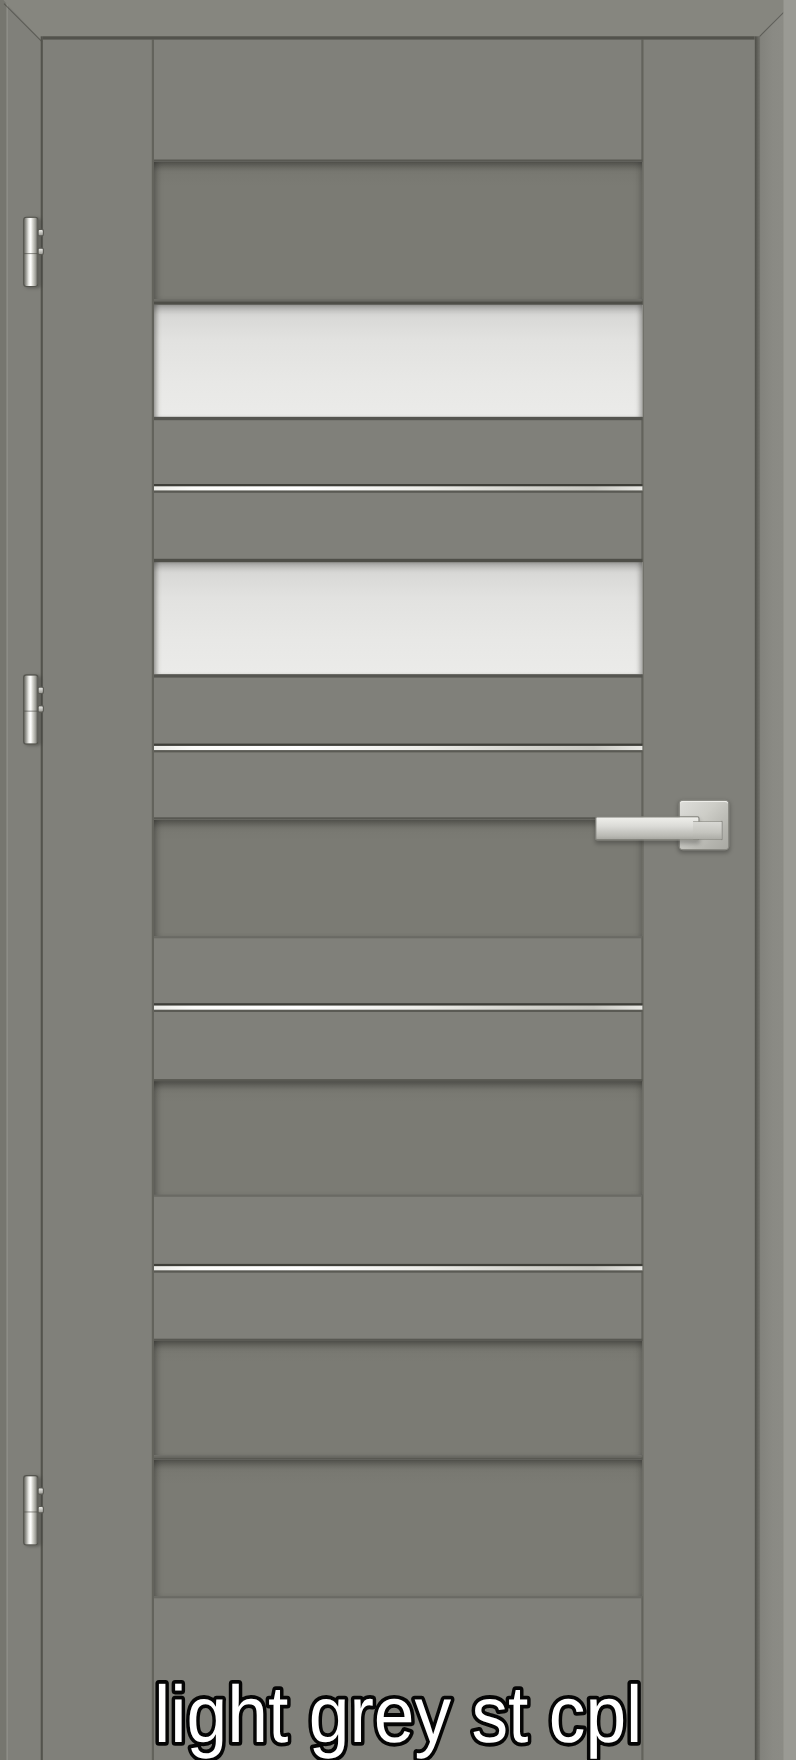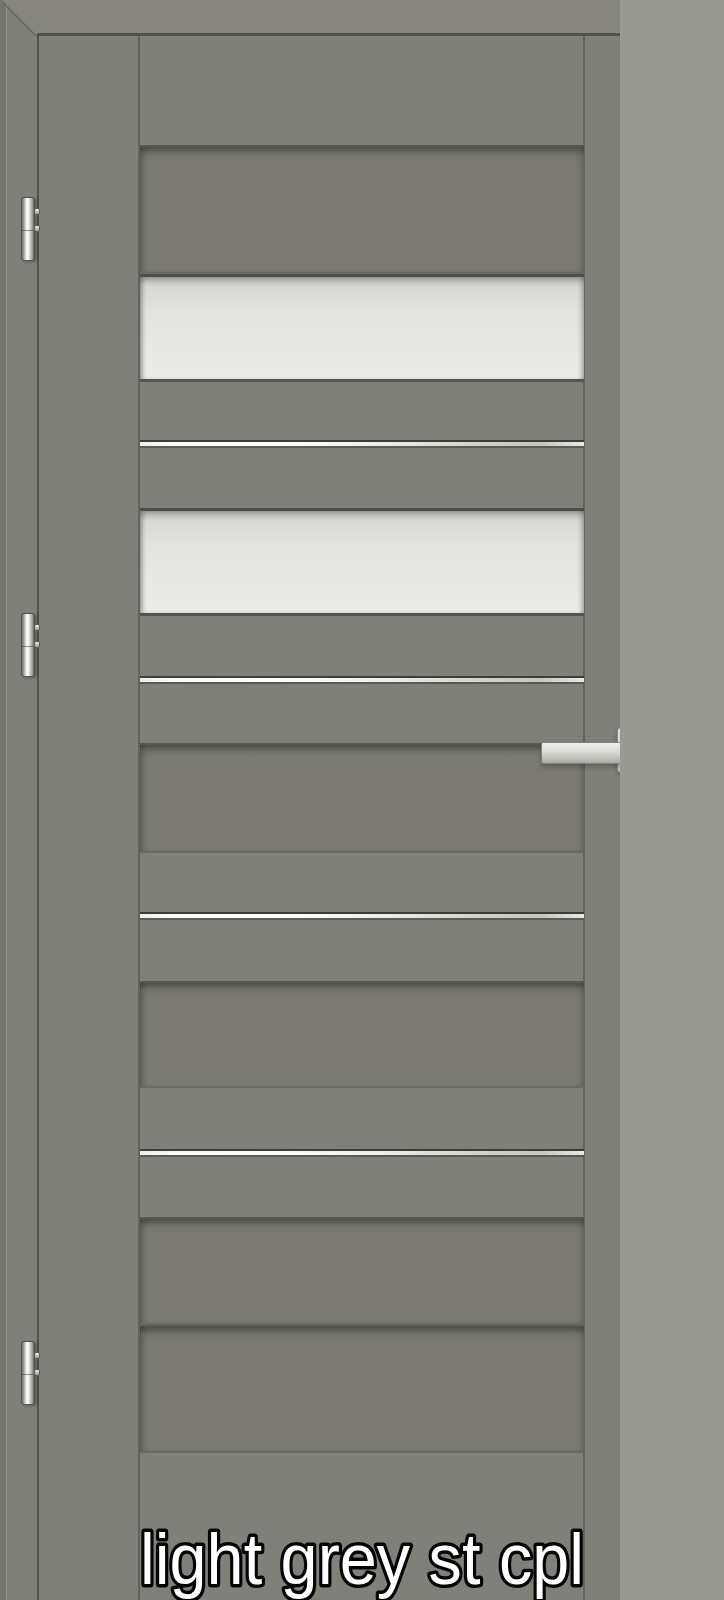--- a/index.html
+++ b/index.html
@@ -1,17 +1,17 @@
 <!DOCTYPE html>
 <html><head>
 <meta charset="utf-8">
 <style>
   html,body{margin:0;padding:0;background:#9a9a94;}
   #stage{
-    position:relative;width:620px;height:1600px;overflow:hidden;
+    position:relative;width:712px;height:1600px;overflow:hidden;
     background:#80807A;font-family:"Liberation Sans", sans-serif;
   }
   #stage *{position:absolute;box-sizing:border-box;}
 
   
   .frame-left{left:0;top:0;bottom:0;width:37px;background:#80807A;}
   .frame-left-side{left:0;top:0;bottom:0;width:6px;background:#76766F;}
   .frame-left-arris{left:6px;top:0;bottom:0;width:1px;background:#93938D;}
   .frame-right{left:691px;top:0;bottom:0;width:33px;
     background:linear-gradient(90deg,#82827C 0,#8A8A84 35%,#8D8D87 100%);}

